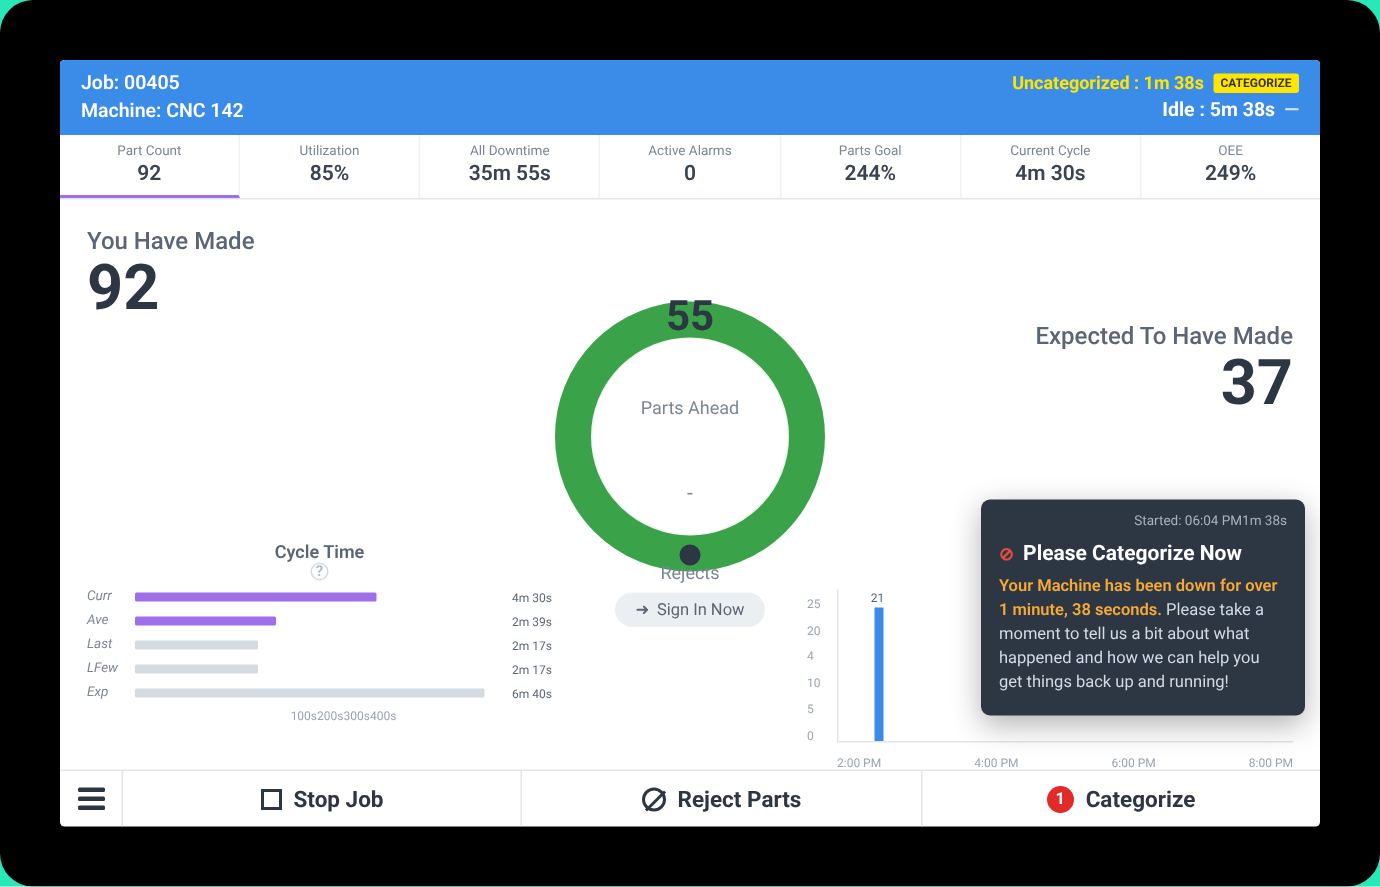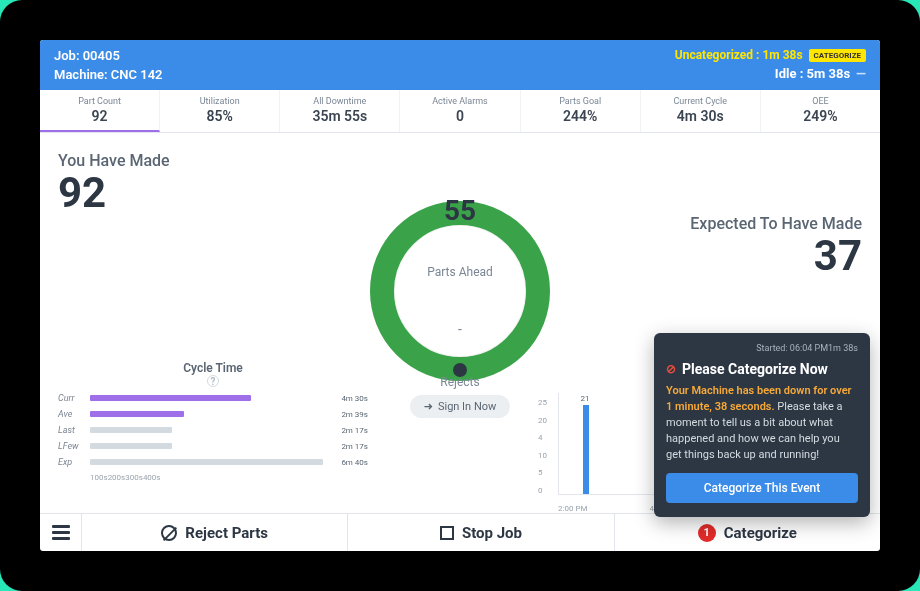--- a/index.html
+++ b/index.html
@@ -36,21 +36,21 @@
 .charts { display: flex; gap: 20px; margin-top: 84px; }
 .chart { flex: 1; position: relative; }
 .chart-title { font-size: 12px; color: #5a6673; font-weight: 600; margin-bottom: 6px; display:flex; justify-content:space-between; align-items:center;flex-direction:column;}
 .help-ic { color:#b0b9c2; font-size:10px; border:1px solid #d4dbe0; border-radius:50%; width:12px; height:12px; display:inline-flex; align-items:center; justify-content:center;}
 .ct-row { display: flex; align-items: center; font-size: 9px; color: #7a8694; margin-bottom: 6px; }
 .ct-lab { width: 32px; font-style: italic; }
 .ct-bar-wrap { flex: 1; position: relative; height: 6px; }
 .ct-bar { height: 6px; background: #d4dbe0; border-radius: 1px; }
 .ct-bar.purple { background: #9e6fe8; }
 .ct-val { font-size: 8px; color: #5a6673; margin-left: 4px; white-space:nowrap; }
-.ct-axis { display: flex; font-size: 8px; color: #9aa4ae; margin-left: 32px; justify-content: flex-start; }
+.ct-axis { display: flex; font-size: 8px; color: #9aa4ae; margin-left: 32px; justify-content: center; }
 .pm-chart { position:relative; height:120px; }
 .pm-ylabels { position:absolute; left:0; top:5px; bottom:18px; display:flex; flex-direction:column; justify-content:space-between; font-size:8px; color:#9aa4ae; text-align:left; width:16px;}
 .pm-plot { position:absolute; left:20px; right:0; top:0; bottom:18px; border-left:1px solid #e2e6ea; border-bottom:1px solid #e2e6ea; }
 .pm-bar { position:absolute; bottom:0; width:6px; background:#3b8be8; }
 .pm-barlab { position:absolute; font-size:8px; color:#5a6673; transform:translateX(-30%); }
 .pm-xaxis { position:absolute; left:20px; right:0; bottom:0; display:flex; justify-content:space-between; font-size:8px; color:#9aa4ae;}
 .popup { position: absolute; right: 10px; top: 200px; width: 216px; background: #2d3744; border-radius: 6px; padding: 10px 12px 14px 12px; color: #fff; box-shadow: 0 6px 20px rgba(0,0,0,0.3); z-index: 10; }
 .popup-top { display: flex; justify-content: flex-end; font-size: 9px; color: #a8b2bd; margin-bottom: 8px; }
 .popup-title { font-size: 14px; font-weight: 700; margin-bottom: 6px; display:flex; align-items:center; gap:6px;}
 .popup-title .warn-ic { color:#e74c3c; font-size:12px; }
@@ -231,39 +231,38 @@
           <span>Started: 06:04 PM</span>
           <span>1m 38s</span>
         </div>
         <div class="popup-title">
           <span class="warn-ic">⊘</span>
           <span>Please Categorize Now</span>
         </div>
         <div class="popup-body">
           <span class="hl">Your Machine has been down for over 1 minute, 38 seconds.</span><span> Please take a moment to tell us a bit about what happened and how we can help you get things back up and running!</span>
         </div>
-        <button class="popup-btn">Categorize This Event</button>
       </div>
     </div>
 
     <div class="footer">
       <div class="menu-btn">
         <div class="bars">
             <span></span>
             <span></span>
             <span></span>
           </div>
       </div>
       <div class="fbtn">
+        <span class="ic stop-sq"></span>
+        <span>Stop Job</span>
+      </div>
+      <div class="fbtn">
         <span class="ic reject-ic"></span>
         <span>Reject Parts</span>
-      </div>
-      <div class="fbtn">
-        <span class="ic stop-sq"></span>
-        <span>Stop Job</span>
       </div>
       <div class="fbtn">
         <span class="badge">1</span>
         <span>Categorize</span>
       </div>
     </div>
 
   </div>
 </div>
 

